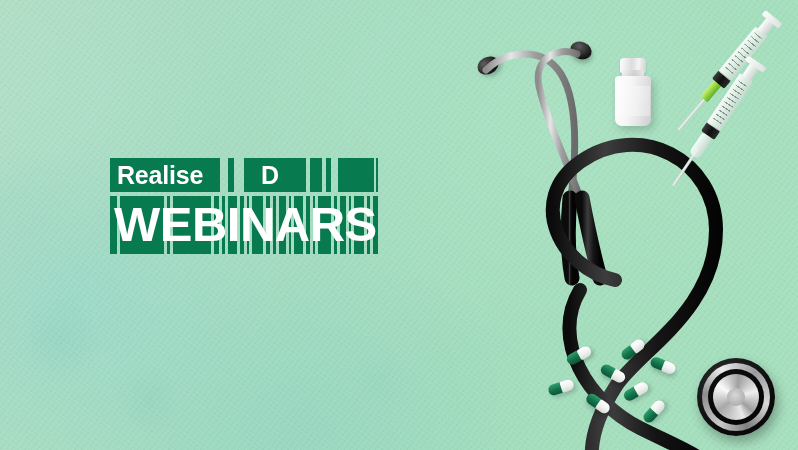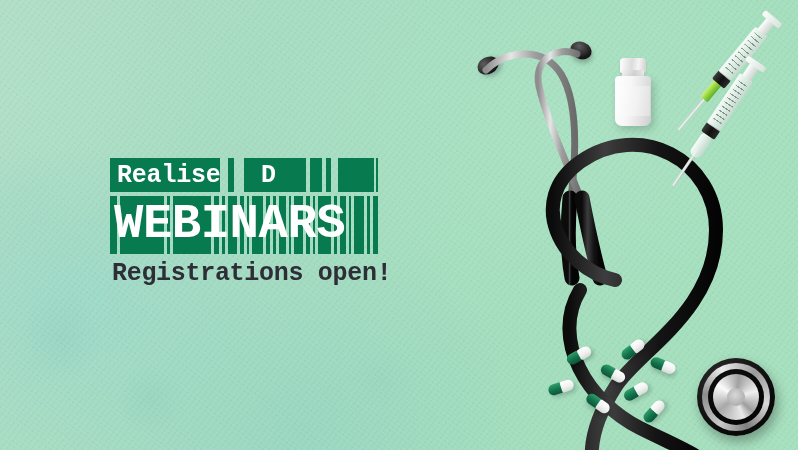--- a/index.html
+++ b/index.html
@@ -14,21 +14,20 @@
   #banner {
     position:absolute; inset:0;
     width:798px; height:450px;
     overflow:hidden;
     background:
       radial-gradient(ellipse 300px 220px at 70px 300px, rgba(150,215,205,.55), rgba(150,215,205,0) 70%),
       radial-gradient(ellipse 260px 200px at 30px 90px,  rgba(178,226,205,.50), rgba(178,226,205,0) 70%),
       radial-gradient(ellipse 340px 260px at 300px 430px, rgba(140,208,196,.40), rgba(140,208,196,0) 72%),
       radial-gradient(ellipse 420px 300px at 560px 120px, rgba(176,229,198,.55), rgba(176,229,198,0) 75%),
       linear-gradient(118deg, #b2ddc4 0%, #a9dcc3 22%, #a4dcc0 48%, #a4debd 74%, #a7e0bf 100%);
-    font-family: Liberation Mono, monospace;
   }
   .bg-mottle {
     position:absolute; inset:0; pointer-events:none;
     opacity:.55;
     background:
       radial-gradient(circle 60px at 60px 340px, rgba(122,190,185,.30), transparent 70%),
       radial-gradient(circle 48px at 150px 400px, rgba(120,188,182,.26), transparent 70%),
       radial-gradient(circle 70px at 20px 200px, rgba(150,212,200,.26), transparent 72%),
       radial-gradient(circle 55px at 250px 60px,  rgba(160,220,200,.22), transparent 72%),
       radial-gradient(circle 40px at 380px 380px, rgba(128,196,186,.20), transparent 72%),
@@ -205,21 +204,20 @@
           <div class="bar" style="left: 230px; width: 6px; background: rgb(7, 122, 80);"></div>
           <div class="bar" style="left: 239px; width: 2px; background: rgb(7, 122, 80);"></div>
           <div class="bar" style="left: 244px; width: 10px; background: rgb(7, 122, 80);"></div>
           <div class="bar" style="left: 257px; width: 3px; background: rgb(7, 122, 80);"></div>
           <div class="bar" style="left: 263px; width: 5px; background: rgb(7, 122, 80);"></div>
         </div>
       <div class="bc-label webinars">WEBINARS</div>
     </div>
   </div>
 
-  <div id="tagline">Registrations open!</div>
 
   <div id="stethoscope">
 
     <div class="eartip" style="left:477px; top:57px; transform:rotate(-28deg);"></div>
 
     <div class="eartip" style="left:570px; top:42px; transform:rotate(22deg);"></div>
 
     <svg width="260" height="200" style="position:absolute;left:455px;top:40px;overflow:visible;">
       <defs>
         <linearGradient id="chrome" x1="0" y1="0" x2="1" y2="0">

